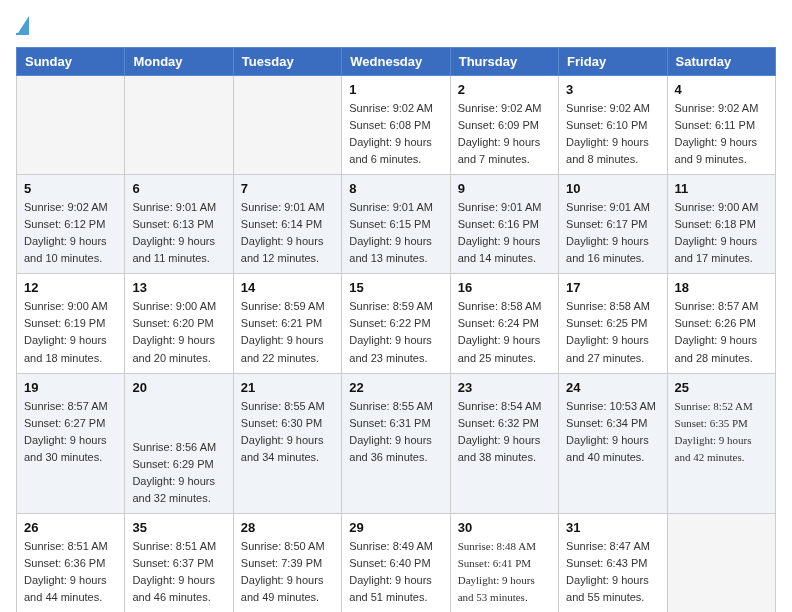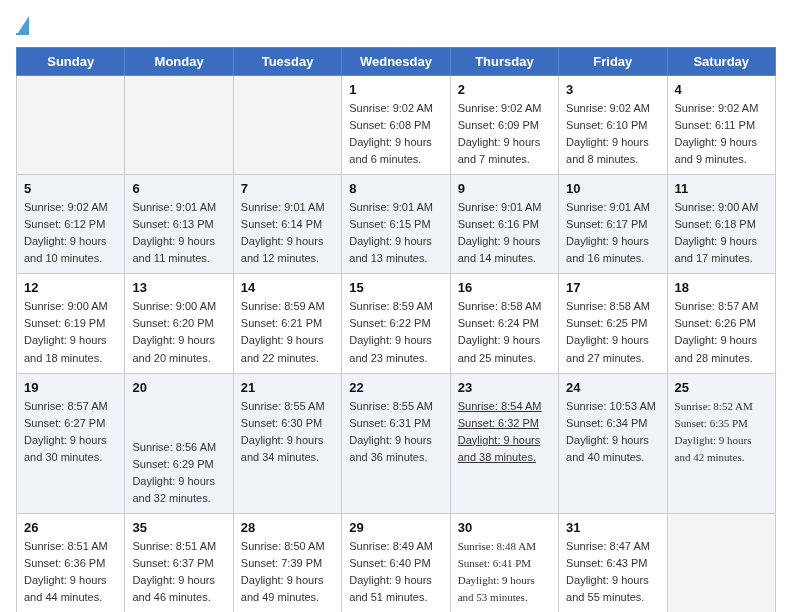--- a/index.html
+++ b/index.html
@@ -35,21 +35,21 @@
       margin-top: 2px;
     }
     .calendar {
       width: 100%;
       border-collapse: collapse;
       border: 1px solid #ccc;
     }
     .calendar th {
       background: #3a6dbf;
       color: #fff;
-      text-align: center;
+      text-align: left;
       padding: 6px 8px;
       font-size: 13px;
       border: 1px solid #5588d0;
     }
     .calendar td {
       border: 1px solid #ccc;
       vertical-align: top;
       padding: 6px 7px;
       width: calc(100% / 7);
       min-height: 80px;
@@ -249,21 +249,21 @@
 Daylight: 9 hours and 34 minutes.</div>
         </td>
         <td>
           <div class="day-number">22</div>
           <div class="day-info" style="white-space: pre-line;">Sunrise: 8:55 AM
 Sunset: 6:31 PM
 Daylight: 9 hours and 36 minutes.</div>
         </td>
         <td>
           <div class="day-number">23</div>
-          <div class="day-info" style="white-space: pre-line; text-decoration: underline;">Sunrise: 8:54 AM
+          <div class="day-info" style="white-space: pre-line;">Sunrise: 8:54 AM
 Sunset: 6:32 PM
 Daylight: 9 hours and 38 minutes.</div>
         </td>
         <td>
           <div class="day-number">24</div>
           <div class="day-info" style="white-space: pre-line;">Sunrise: 10:53 AM
 Sunset: 6:34 PM
 Daylight: 9 hours and 40 minutes.</div>
         </td>
         <td>

